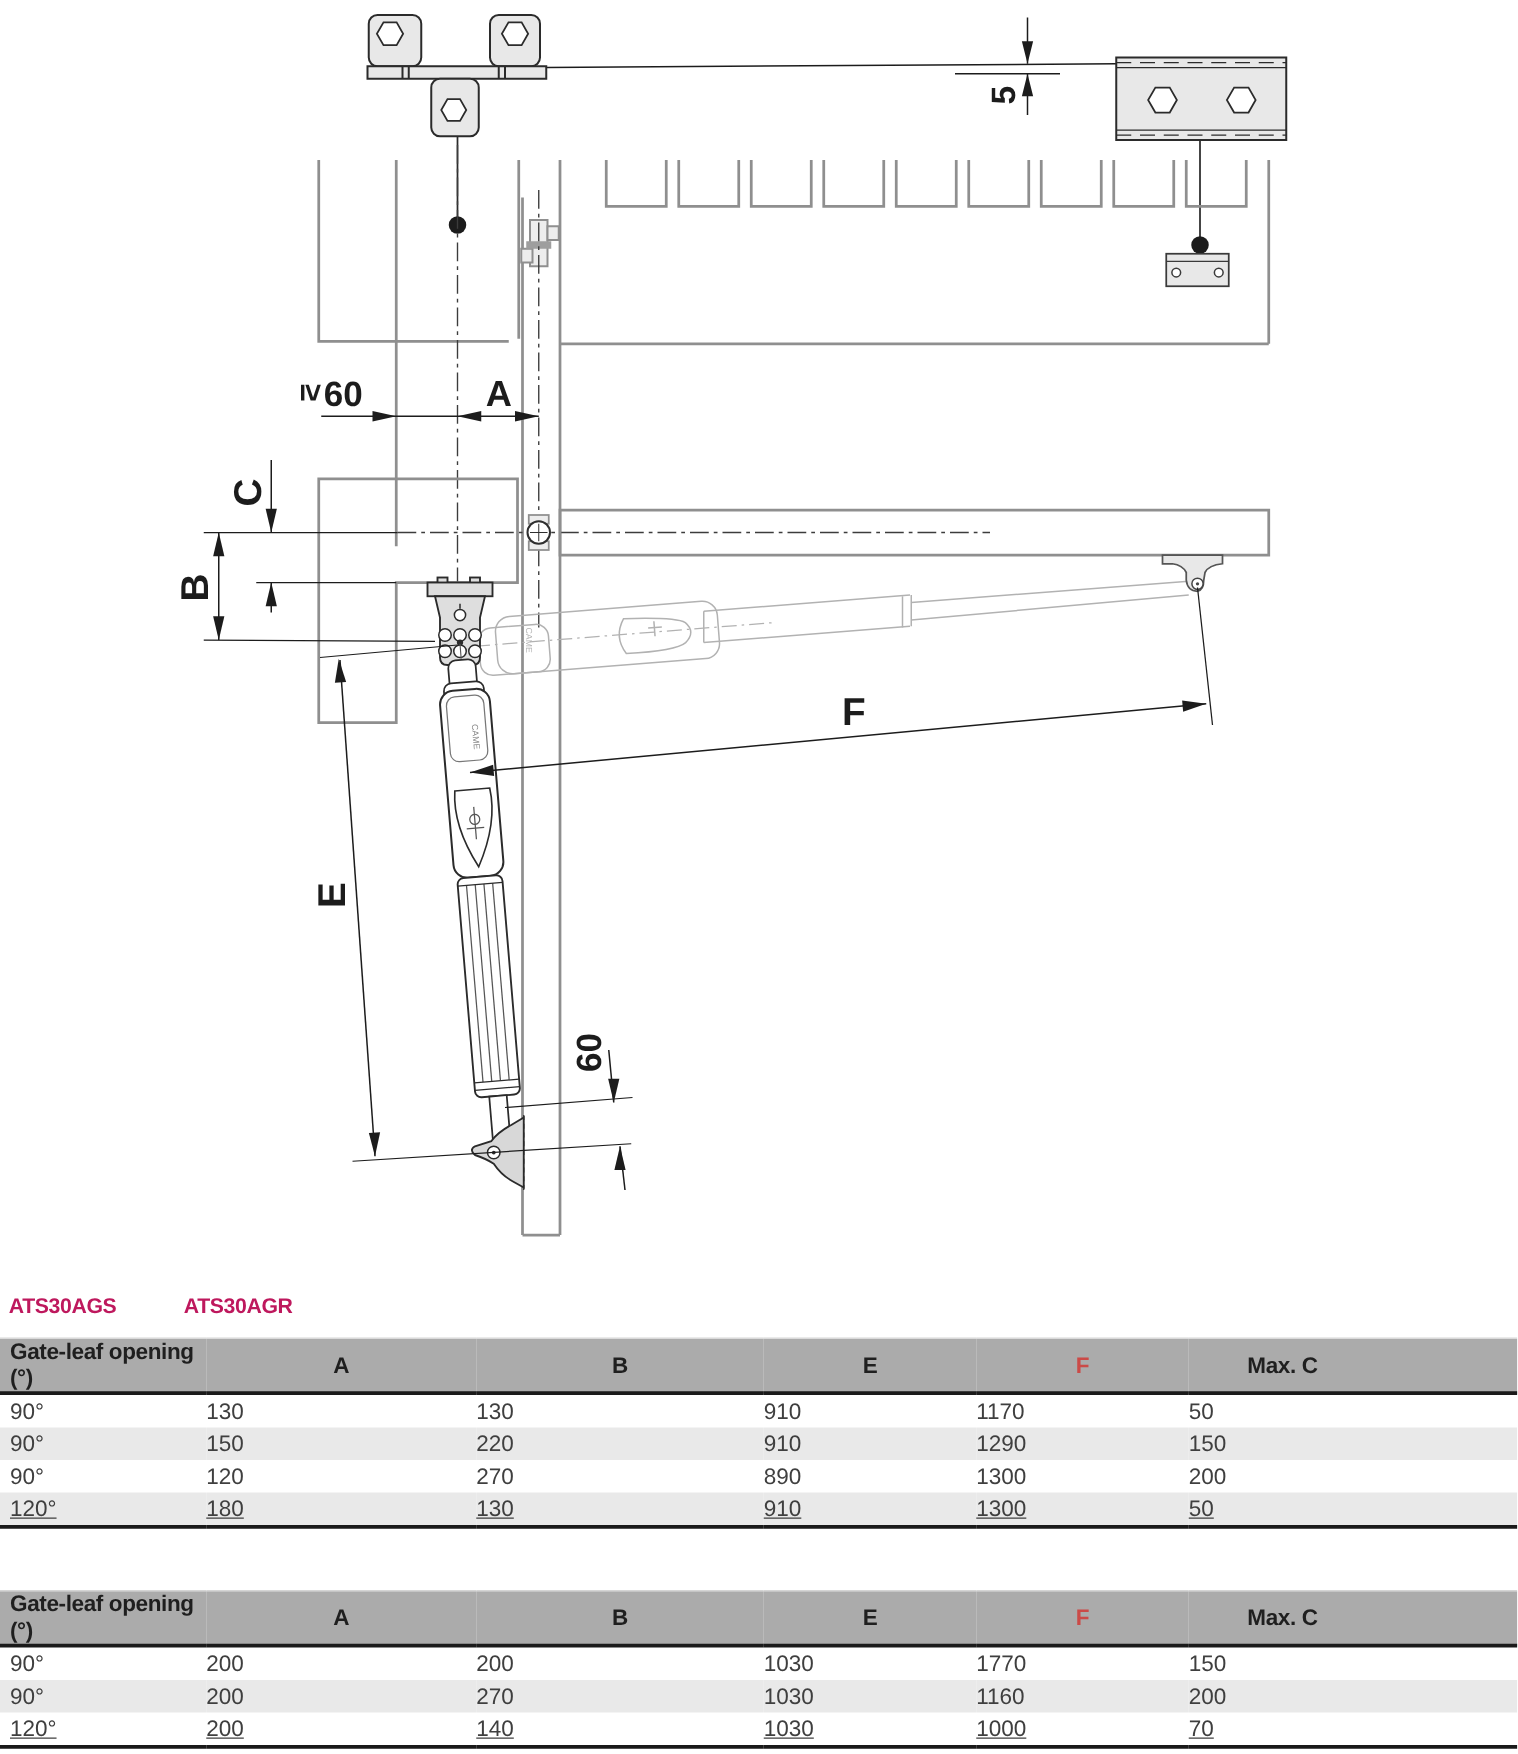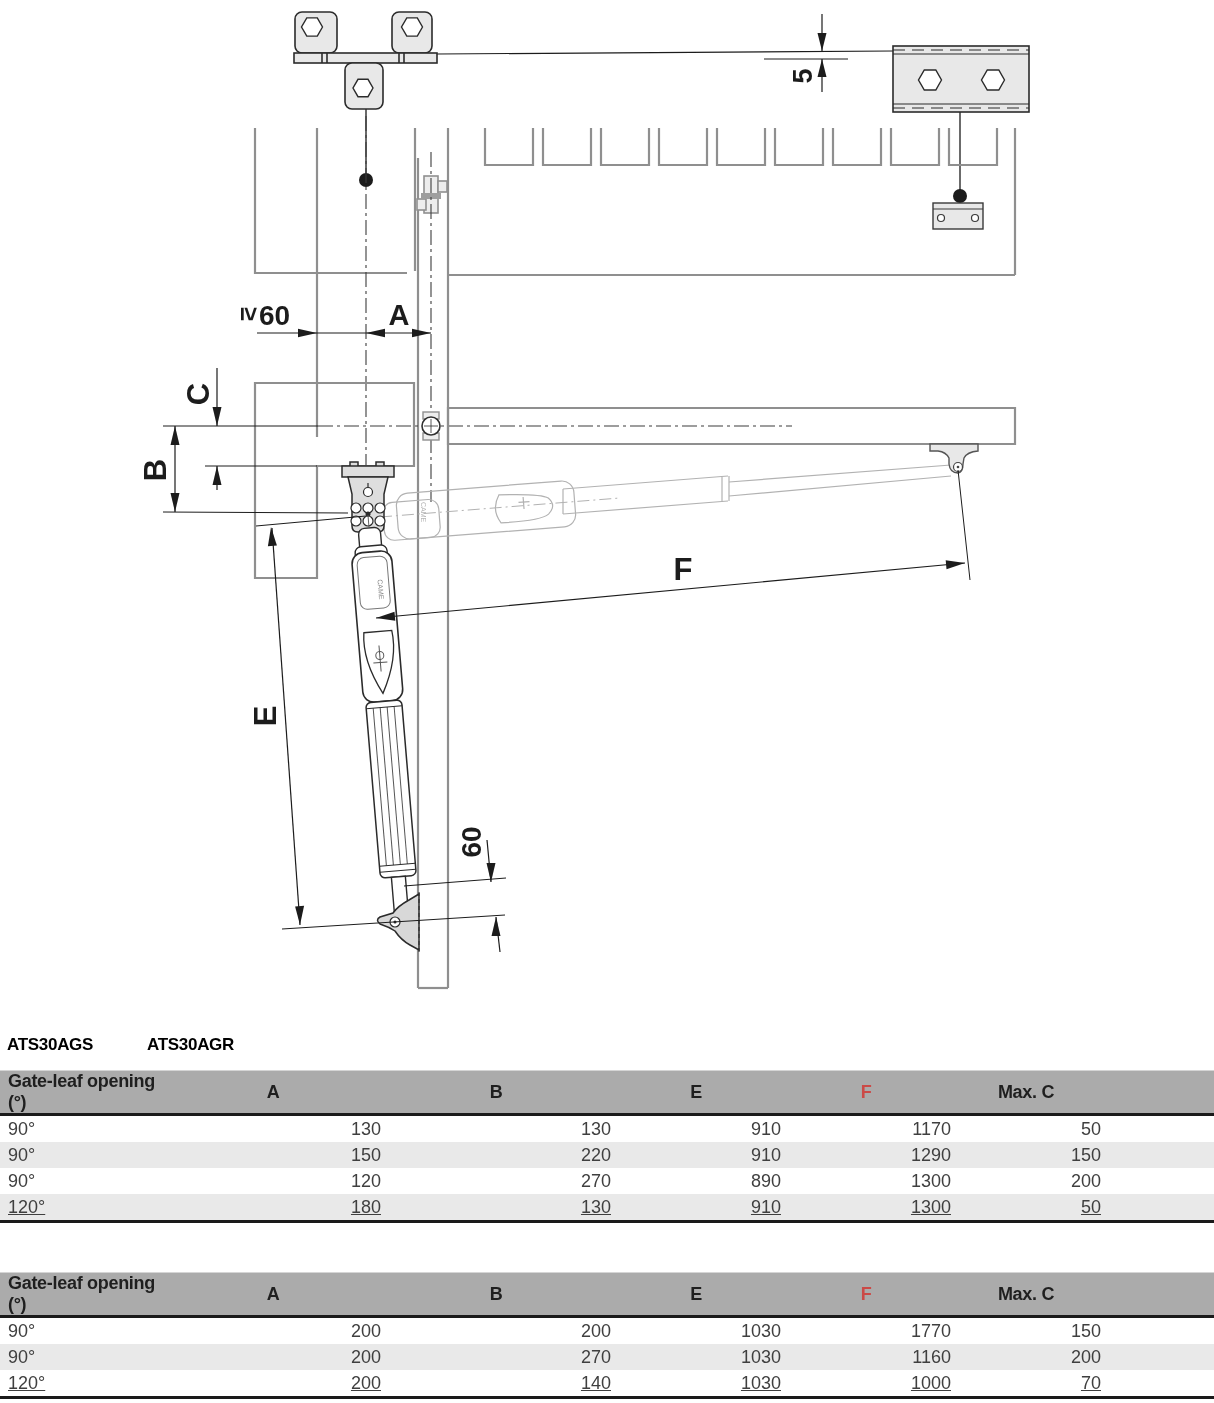--- a/index.html
+++ b/index.html
@@ -1,29 +1,29 @@
 <!DOCTYPE html>
 <html><head>
 <meta charset="utf-8">
 <style>
   html,body{margin:0;padding:0;background:#fff;}
   .stage{position:relative;width:1214px;height:1403px;background:#fff;overflow:hidden;
          font-family:"Liberation Sans",sans-serif;}
   svg text{font-family:"Liberation Sans",sans-serif;}
   .dim-label{font-weight:bold;fill:#1c1c1c;}
   .titles{position:absolute;left:0;width:1214px;height:22px;}
-  .titles span{position:absolute;top:0;font-size:17px;font-weight:bold;color:#000000;letter-spacing:-0.3px;}
+  .titles span{position:absolute;top:0;font-size:17px;font-weight:bold;color:#be185d;letter-spacing:-0.3px;}
   .titles .m0{left:7px;} .titles .m1{left:147px;}
   table.specs{position:absolute;left:0;width:1214px;border-collapse:collapse;table-layout:fixed;
               font-size:18px;color:#3f3f3f;}
   table.specs th{background:#ababab;color:#1f1f1f;font-weight:bold;font-size:18px;height:30px;
                  border-top:1px solid #d5d5d5;border-bottom:3px solid #1a1a1a;text-align:center;
                  letter-spacing:-0.3px;padding:0;}
   table.specs th.first{text-align:left;padding-left:8px;margin-left:48px;}
-  table.specs td{height:26px;text-align:right;padding:0;}
+  table.specs td{height:26px;text-align:left;padding:0;}
   table.specs td.first{text-align:left;padding-left:8px;}
   table.specs th.last, table.specs td.last{padding-right:113px;}
   table.specs th.fcol{color:#cb4a47;}
   table.specs tr.alt td{background:#e9e9e9;}
   table.specs tr.lastrow td{border-bottom:3px solid #1a1a1a;text-decoration:underline;}
 </style>
 </head>
 <body>
 
 <div class="stage">

